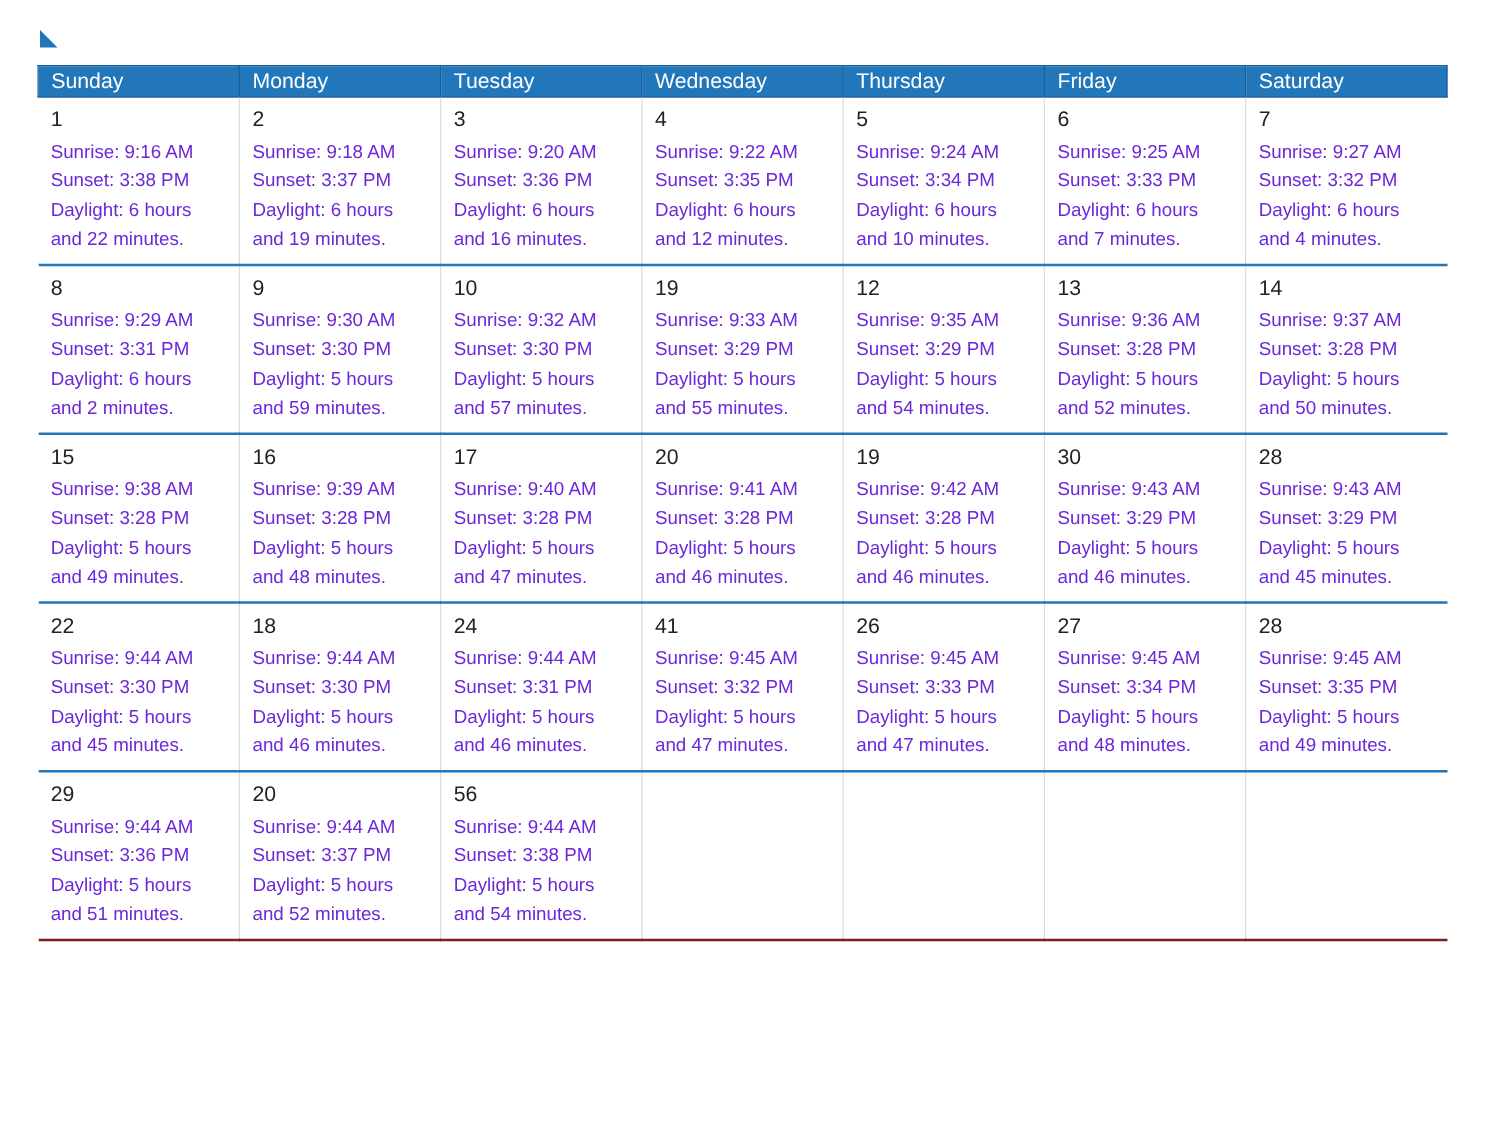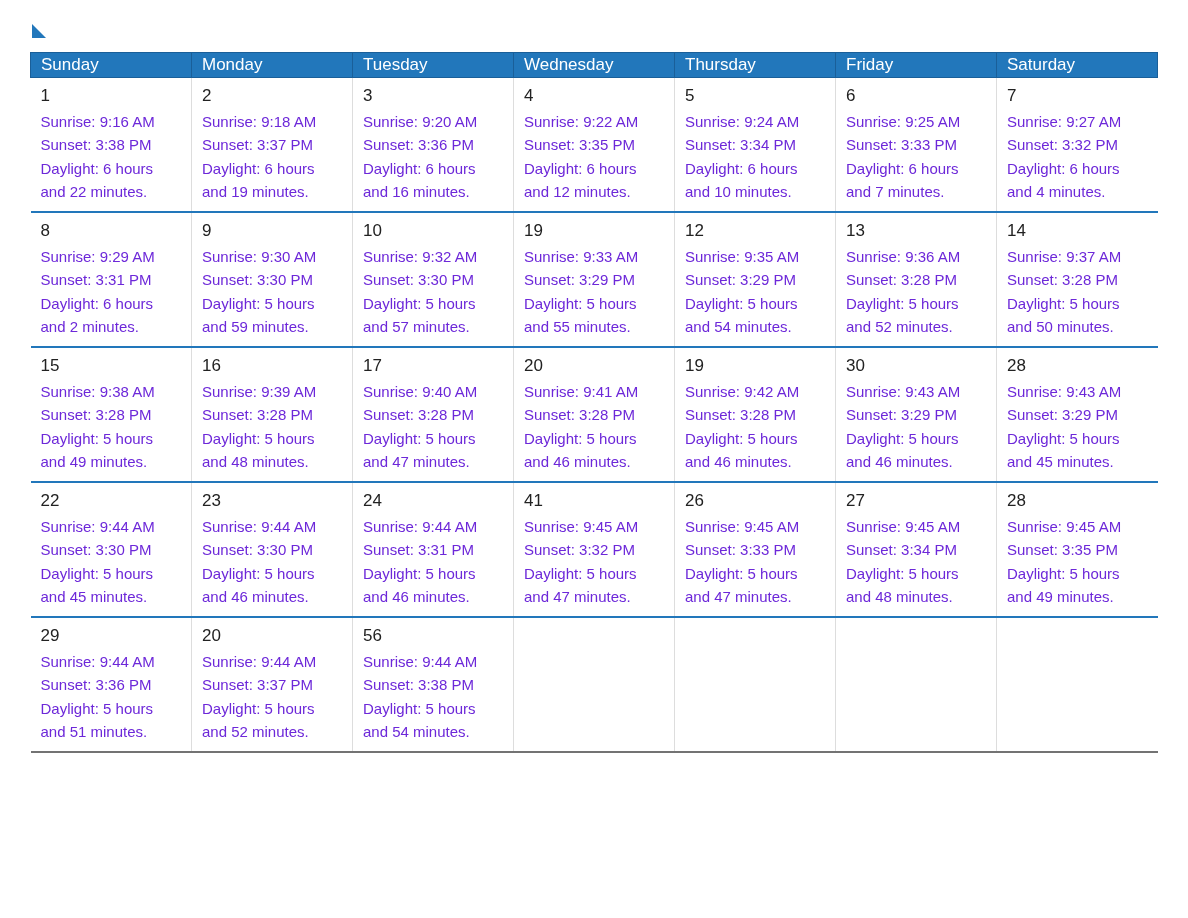--- a/index.html
+++ b/index.html
@@ -104,21 +104,21 @@
     }
     .day-info {
       font-size: 15px;
       line-height: 1.55;
       color: #6d28d9;
     }
     .empty-cell {
       background: #fff;
     }
     tbody tr:last-child {
-      border-bottom: 2px solid #737373;
+      border-bottom: 2px solid #7f1d1d;
     }
   </style>
 </head>
 <body>
 
 <div class="header">
   <div class="logo">
     <div class="logo-top">
       <span class="logo-general"></span>
       <div class="logo-arrow"></div>
@@ -233,21 +233,21 @@
         <span class="day-num">28</span>
         <span class="day-info">Sunrise: 9:43 AM<br>Sunset: 3:29 PM<br>Daylight: 5 hours and 45 minutes.</span>
       </td>
       </tr>
       <tr>
         <td>
         <span class="day-num">22</span>
         <span class="day-info">Sunrise: 9:44 AM<br>Sunset: 3:30 PM<br>Daylight: 5 hours and 45 minutes.</span>
       </td>
         <td>
-        <span class="day-num">23</span>
+        <span class="day-num">18</span>
         <span class="day-info">Sunrise: 9:44 AM<br>Sunset: 3:30 PM<br>Daylight: 5 hours and 46 minutes.</span>
       </td>
         <td>
         <span class="day-num">24</span>
         <span class="day-info">Sunrise: 9:44 AM<br>Sunset: 3:31 PM<br>Daylight: 5 hours and 46 minutes.</span>
       </td>
         <td>
         <span class="day-num">41</span>
         <span class="day-info">Sunrise: 9:45 AM<br>Sunset: 3:32 PM<br>Daylight: 5 hours and 47 minutes.</span>
       </td>

